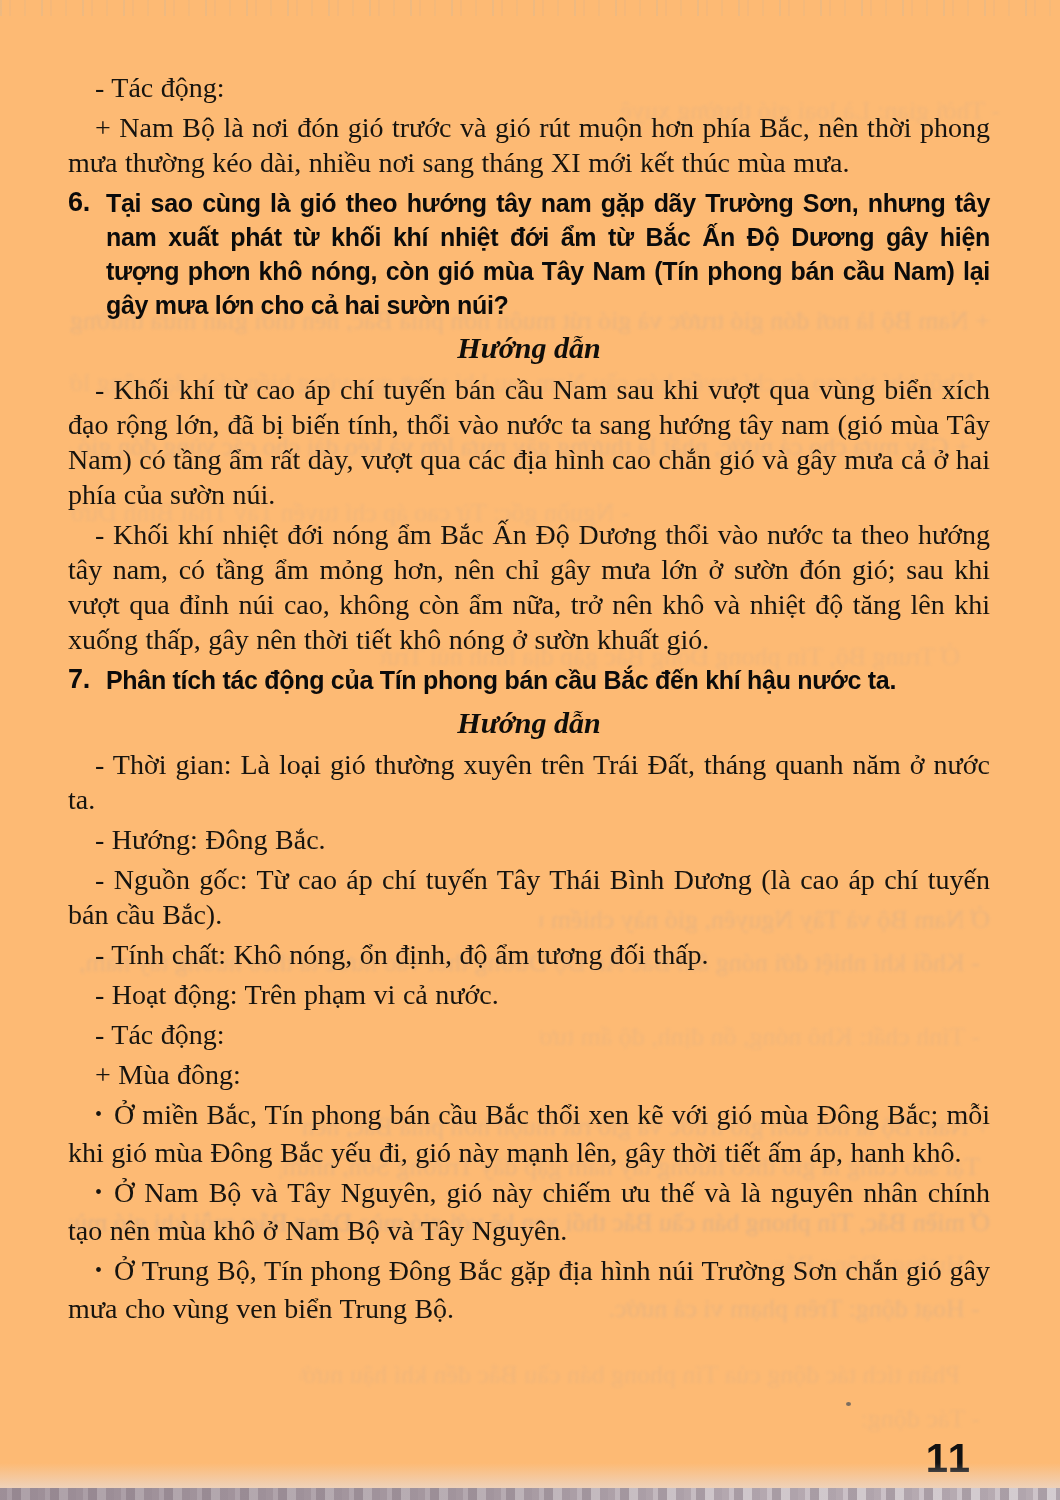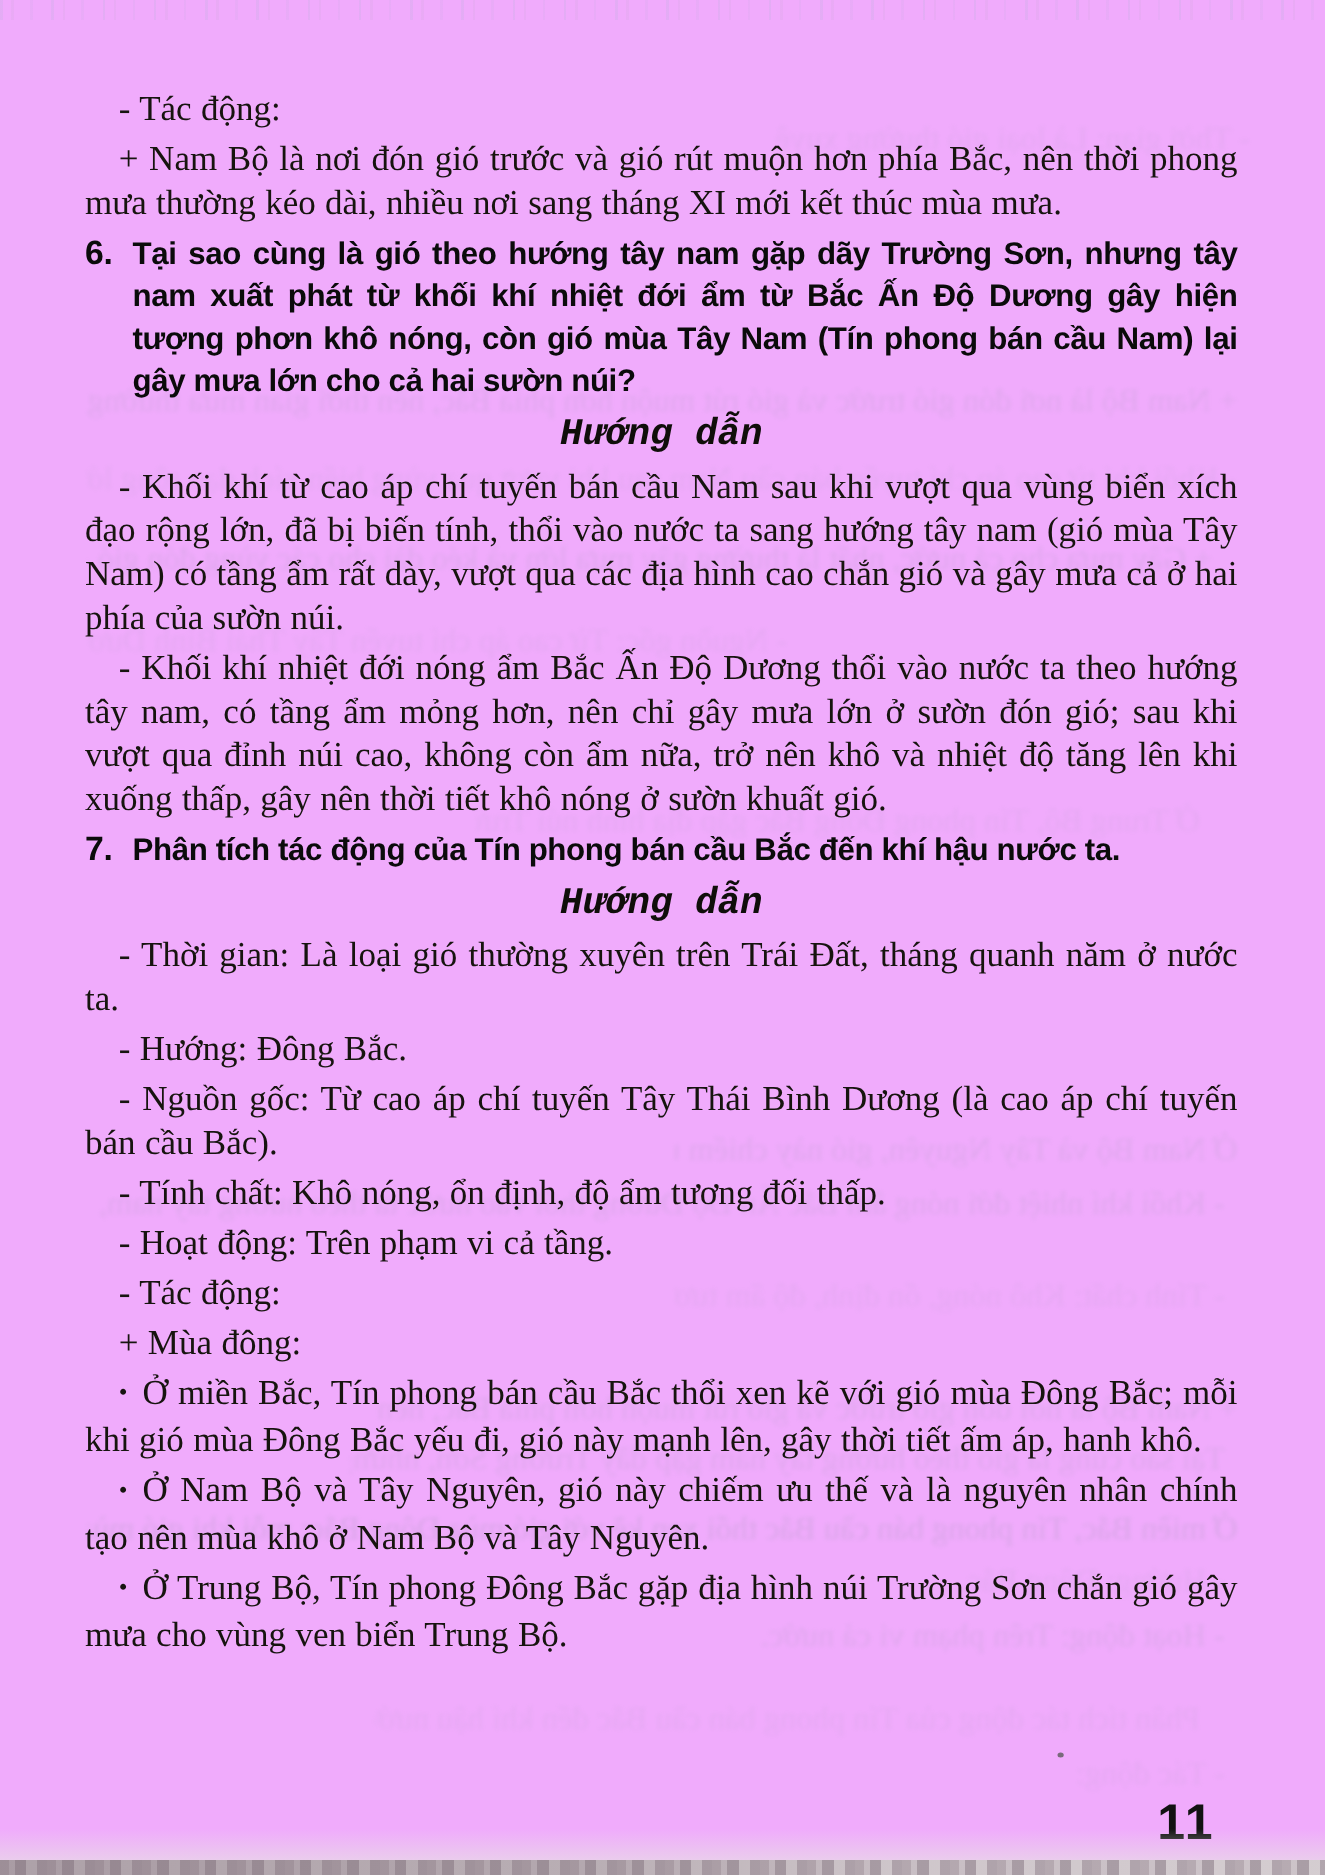--- a/index.html
+++ b/index.html
@@ -1,20 +1,20 @@
 <!DOCTYPE html>
 <html lang="vi"><head>
 <meta charset="utf-8">
 <style>
   html,body { margin:0; padding:0; background:#e9e9e9; }
   .page {
     position:relative;
     width:1060px; height:1500px;
     margin:0 auto;
-    background:#f0abfc;
+    background:#fdba74;
     overflow:hidden;
     font-family:"Liberation Serif", serif;
     color:#17140f;
   }
   
   .top-streaks {
     position:absolute; top:0; left:0; right:0; height:16px;
     background:repeating-linear-gradient(90deg,
       rgba(150,180,200,0.20) 0 2px, rgba(255,255,255,0) 2px 9px,
       rgba(160,160,175,0.12) 9px 11px, rgba(255,255,255,0) 11px 24px,
@@ -54,21 +54,21 @@
     color:#0b0b0b;
     padding-left:38px;
     text-align:justify;
     margin:6px 0 8px 0;
   }
   .qnum {
     position:absolute; left:0; top:-1px;
     font-size:27px;
   }
   .guide {
-    font-family:Liberation Mono, monospace;
+    font-family:Liberation Serif, serif;
     font-size:30px; line-height:36px;
     font-weight:700; font-style:italic;
     text-align:center;
     margin:2px 0 6px 0;
     color:#100e0a;
   }
   .bullet {
     display:inline-block;
     font-size:20px;
     margin-right:12px;
@@ -144,21 +144,21 @@
       <span class="qnum">7.</span>
       <span>Phân tích tác động của Tín phong bán cầu Bắc đến khí hậu nước ta.</span>
     </div>
 
     <h3 class="guide">Hướng dẫn</h3>
 
     <p class="body">- Thời gian: Là loại gió thường xuyên trên Trái Đất, tháng quanh năm ở nước ta.</p>
     <p class="body">- Hướng: Đông Bắc.</p>
     <p class="body">- Nguồn gốc: Từ cao áp chí tuyến Tây Thái Bình Dương (là cao áp chí tuyến bán cầu Bắc).</p>
     <p class="body">- Tính chất: Khô nóng, ổn định, độ ẩm tương đối thấp.</p>
-    <p class="body">- Hoạt động: Trên phạm vi cả tầng.</p>
+    <p class="body">- Hoạt động: Trên phạm vi cả nước.</p>
     <p class="body">- Tác động:</p>
     <p class="body">+ Mùa đông:</p>
 
     <p class="body">
       <span class="bullet">•</span><span>Ở miền Bắc, Tín phong bán cầu Bắc thổi xen kẽ với gió mùa Đông Bắc; mỗi khi gió mùa Đông Bắc yếu đi, gió này mạnh lên, gây thời tiết ấm áp, hanh khô.</span>
     </p>
     <p class="body">
       <span class="bullet">•</span><span>Ở Nam Bộ và Tây Nguyên, gió này chiếm ưu thế và là nguyên nhân chính tạo nên mùa khô ở Nam Bộ và Tây Nguyên.</span>
     </p>
     <p class="body">

